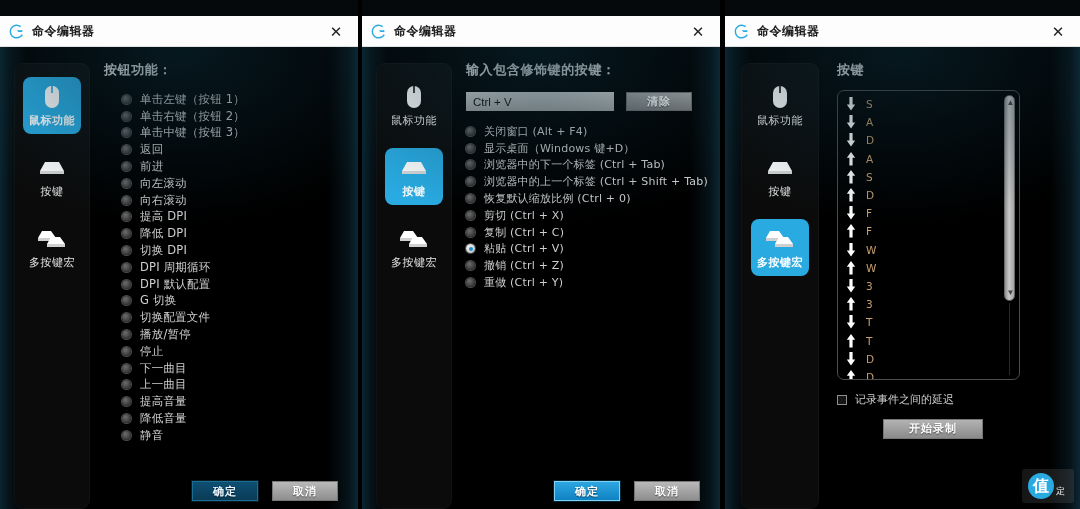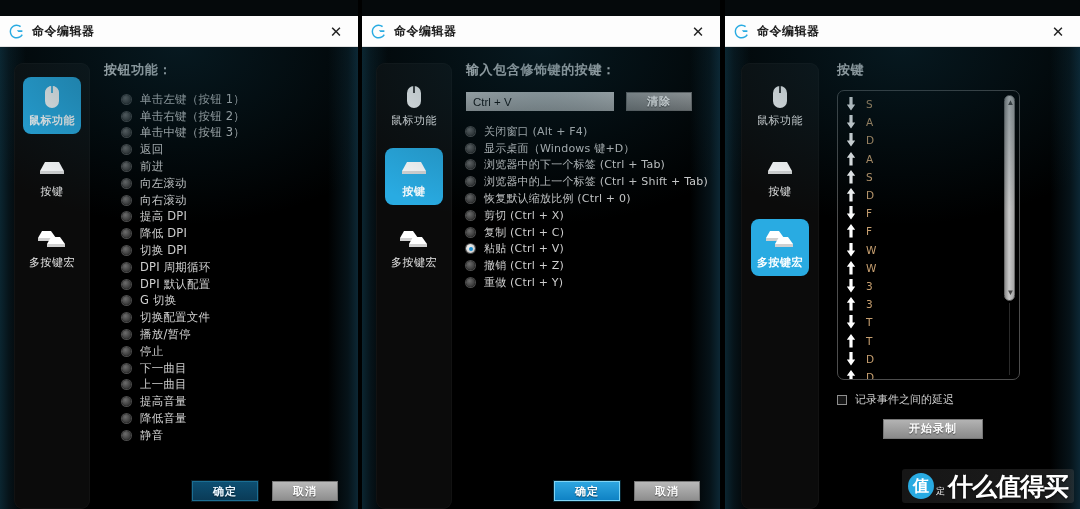--- a/index.html
+++ b/index.html
@@ -645,16 +645,15 @@
       </div>
     </div>
   </div>
 
   <div class="gap" style="left:358px;width:4px"></div>
   <div class="gap" style="left:720px;width:5px"></div>
 
   <div class="watermark">
     <span class="wm-badge">值</span>
     <span class="wm-sub">定</span>
-    <span class="wm-text">什么值得买</span>
   </div>
 
 </div>
 
 </body></html>

